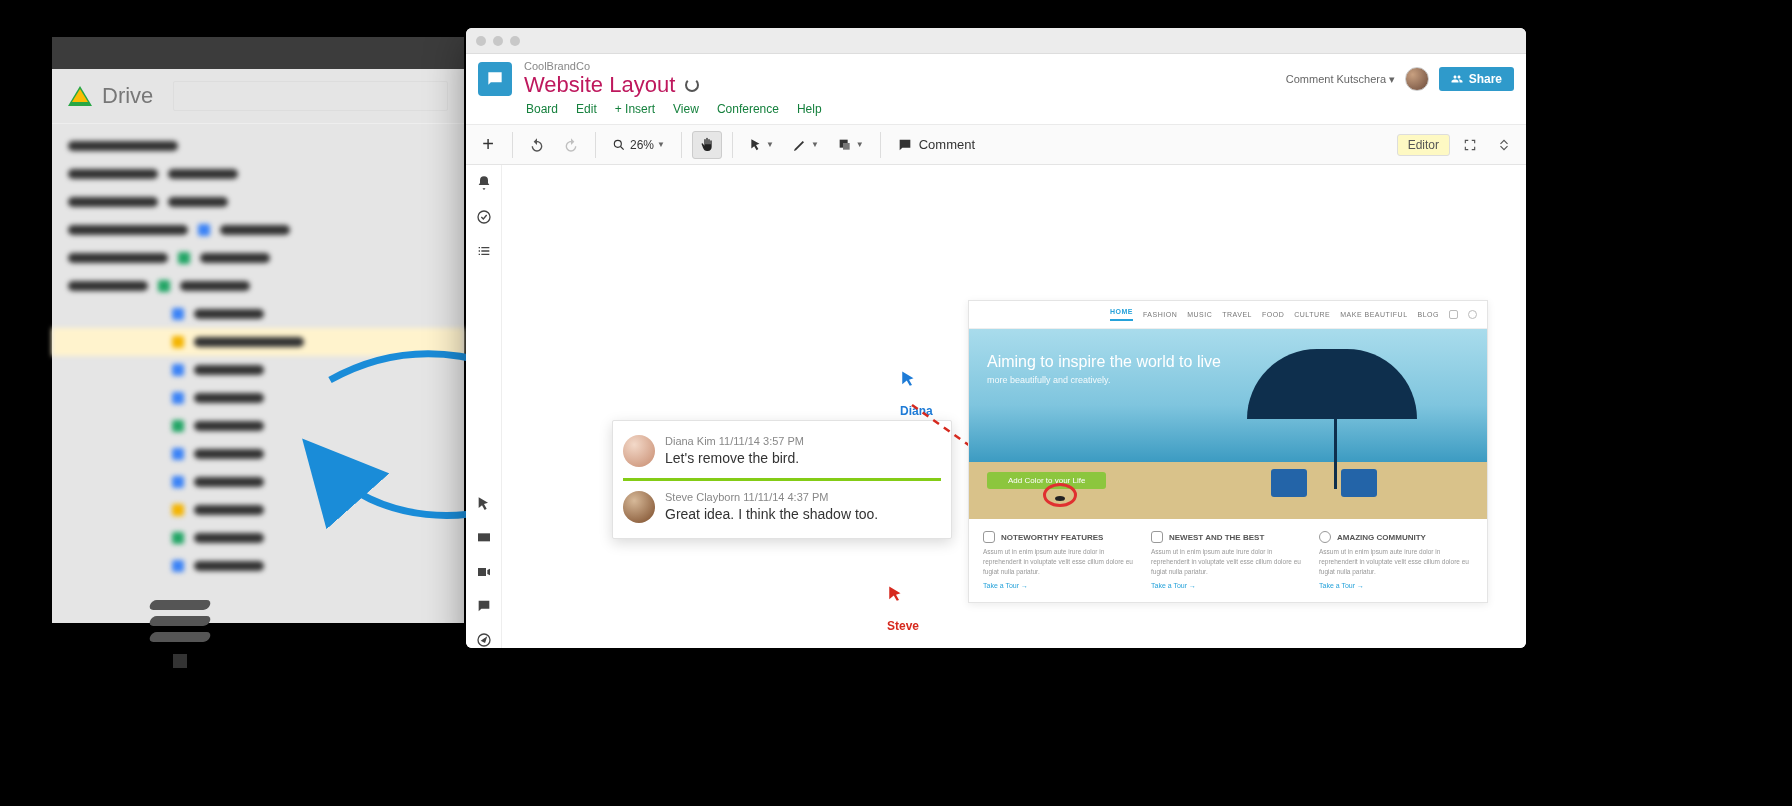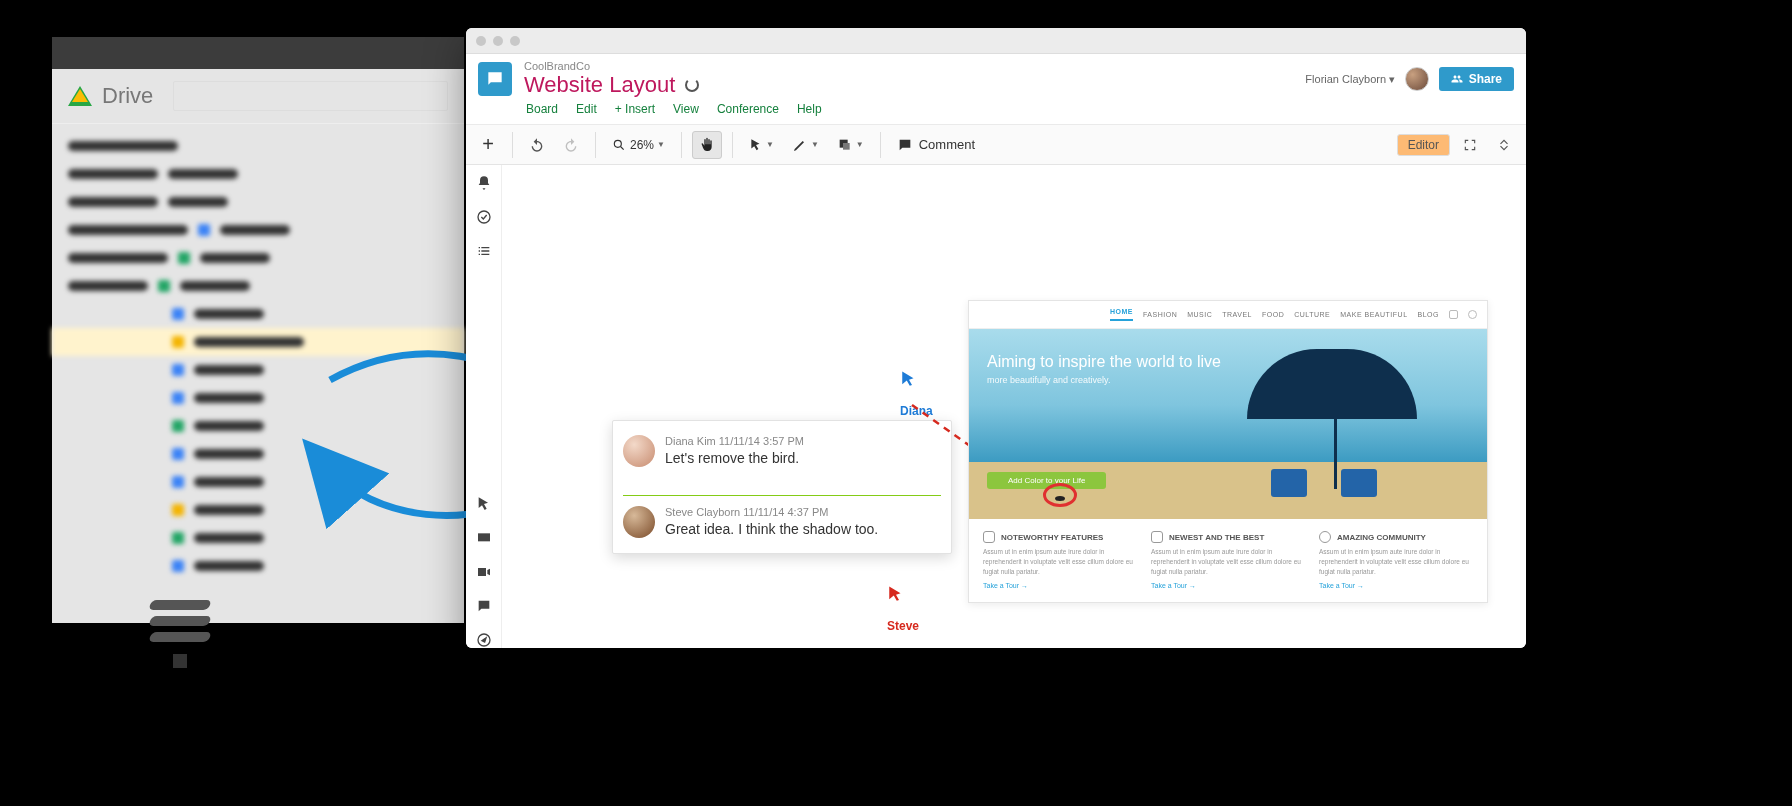--- a/index.html
+++ b/index.html
@@ -133,42 +133,42 @@
     height:28px;min-width:28px;padding:0 6px;
     display:flex;align-items:center;justify-content:center;
     border-radius:3px;cursor:pointer;
   }
   .tb-btn.active{background:#e6e6e6;border:1px solid #ccc}
   .tb-plus{font-size:20px;font-weight:400}
   .zoom-label{font-size:12px}
   .caret{font-size:8px;margin-left:3px;color:#666}
   .comment-btn{display:flex;gap:6px;font-size:13px}
   .tb-right{margin-left:auto;display:flex;align-items:center;gap:6px}
-  .editor-pill{background:#fdba74;border:1px solid #ddd;padding:3px 10px;border-radius:3px;font-size:12px;color:#555}
+  .editor-pill{background:#fef9c3;border:1px solid #ddd;padding:3px 10px;border-radius:3px;font-size:12px;color:#555}
 
   .cb-body{
     flex:1;display:flex;position:relative;background:#fff;overflow:hidden;
   }
   .cb-rail{
     width:36px;border-right:1px solid #eee;display:flex;flex-direction:column;align-items:center;padding-top:10px;gap:18px;
   }
   .rail-spacer{flex:1}
   .rail-ic{width:16px;height:16px;color:#555}
 
   .canvas{position:relative;flex:1}
 
   
   .comment-card{
     position:absolute;left:110px;top:255px;width:340px;
     background:#fff;border:1px solid #e2e2e2;border-radius:2px;
     box-shadow:0 4px 14px rgba(0,0,0,.15);
     padding:8px 10px;
   }
   .comment{display:flex;gap:10px;padding:6px 0}
-  .comment + .comment{border-top:1px solid #84cc16;margin-top:21px;padding-top:10px}
+  .comment + .comment{border-top:3px solid #84cc16;margin-top:4px;padding-top:10px}
   .cava{width:32px;height:32px;border-radius:50%;flex-shrink:0}
   .cava.a1{background:radial-gradient(circle at 35% 30%,#f3d9c9,#c78b6f)}
   .cava.a2{background:radial-gradient(circle at 35% 30%,#d7b999,#7a4a28)}
   .cmeta{font-size:11px;color:#888}
   .ctxt{font-size:14px;color:#333;margin-top:2px;line-height:1.35}
 
   
   .cursor{position:absolute;display:flex;flex-direction:column;align-items:flex-start}
   .cursor svg{width:18px;height:18px}
   .cursor .lbl{font-size:12px;font-weight:700;margin-top:16px}
@@ -328,21 +328,21 @@
         </svg>
     </div>
     <div class="cb-titles">
       <div class="cb-brand">CoolBrandCo</div>
       <div class="cb-title">
         <span>Website Layout</span>
         <span class="refresh-icon"></span>
       </div>
     </div>
     <div class="cb-user">
-      <span class="cb-username">Florian Clayborn ▾</span>
+      <span class="cb-username">Comment Kutschera ▾</span>
       <div class="avatar"></div>
       <div class="share-btn">
         <svg viewBox="0 0 24 24">
             <path d="M16 11c1.66 0 3-1.34 3-3s-1.34-3-3-3-3 1.34-3 3 1.34 3 3 3zm-8 0c1.66 0 3-1.34 3-3S9.66 5 8 5 5 6.34 5 8s1.34 3 3 3zm0 2c-2.33 0-7 1.17-7 3.5V19h14v-2.5C15 14.17 10.33 13 8 13zm8 0c-.29 0-.62.02-.97.05 1.16.84 1.97 1.97 1.97 3.45V19h6v-2.5c0-2.33-4.67-3.5-7-3.5z"></path>
           </svg>
         <span>Share</span>
       </div>
     </div>
   </div>
 

